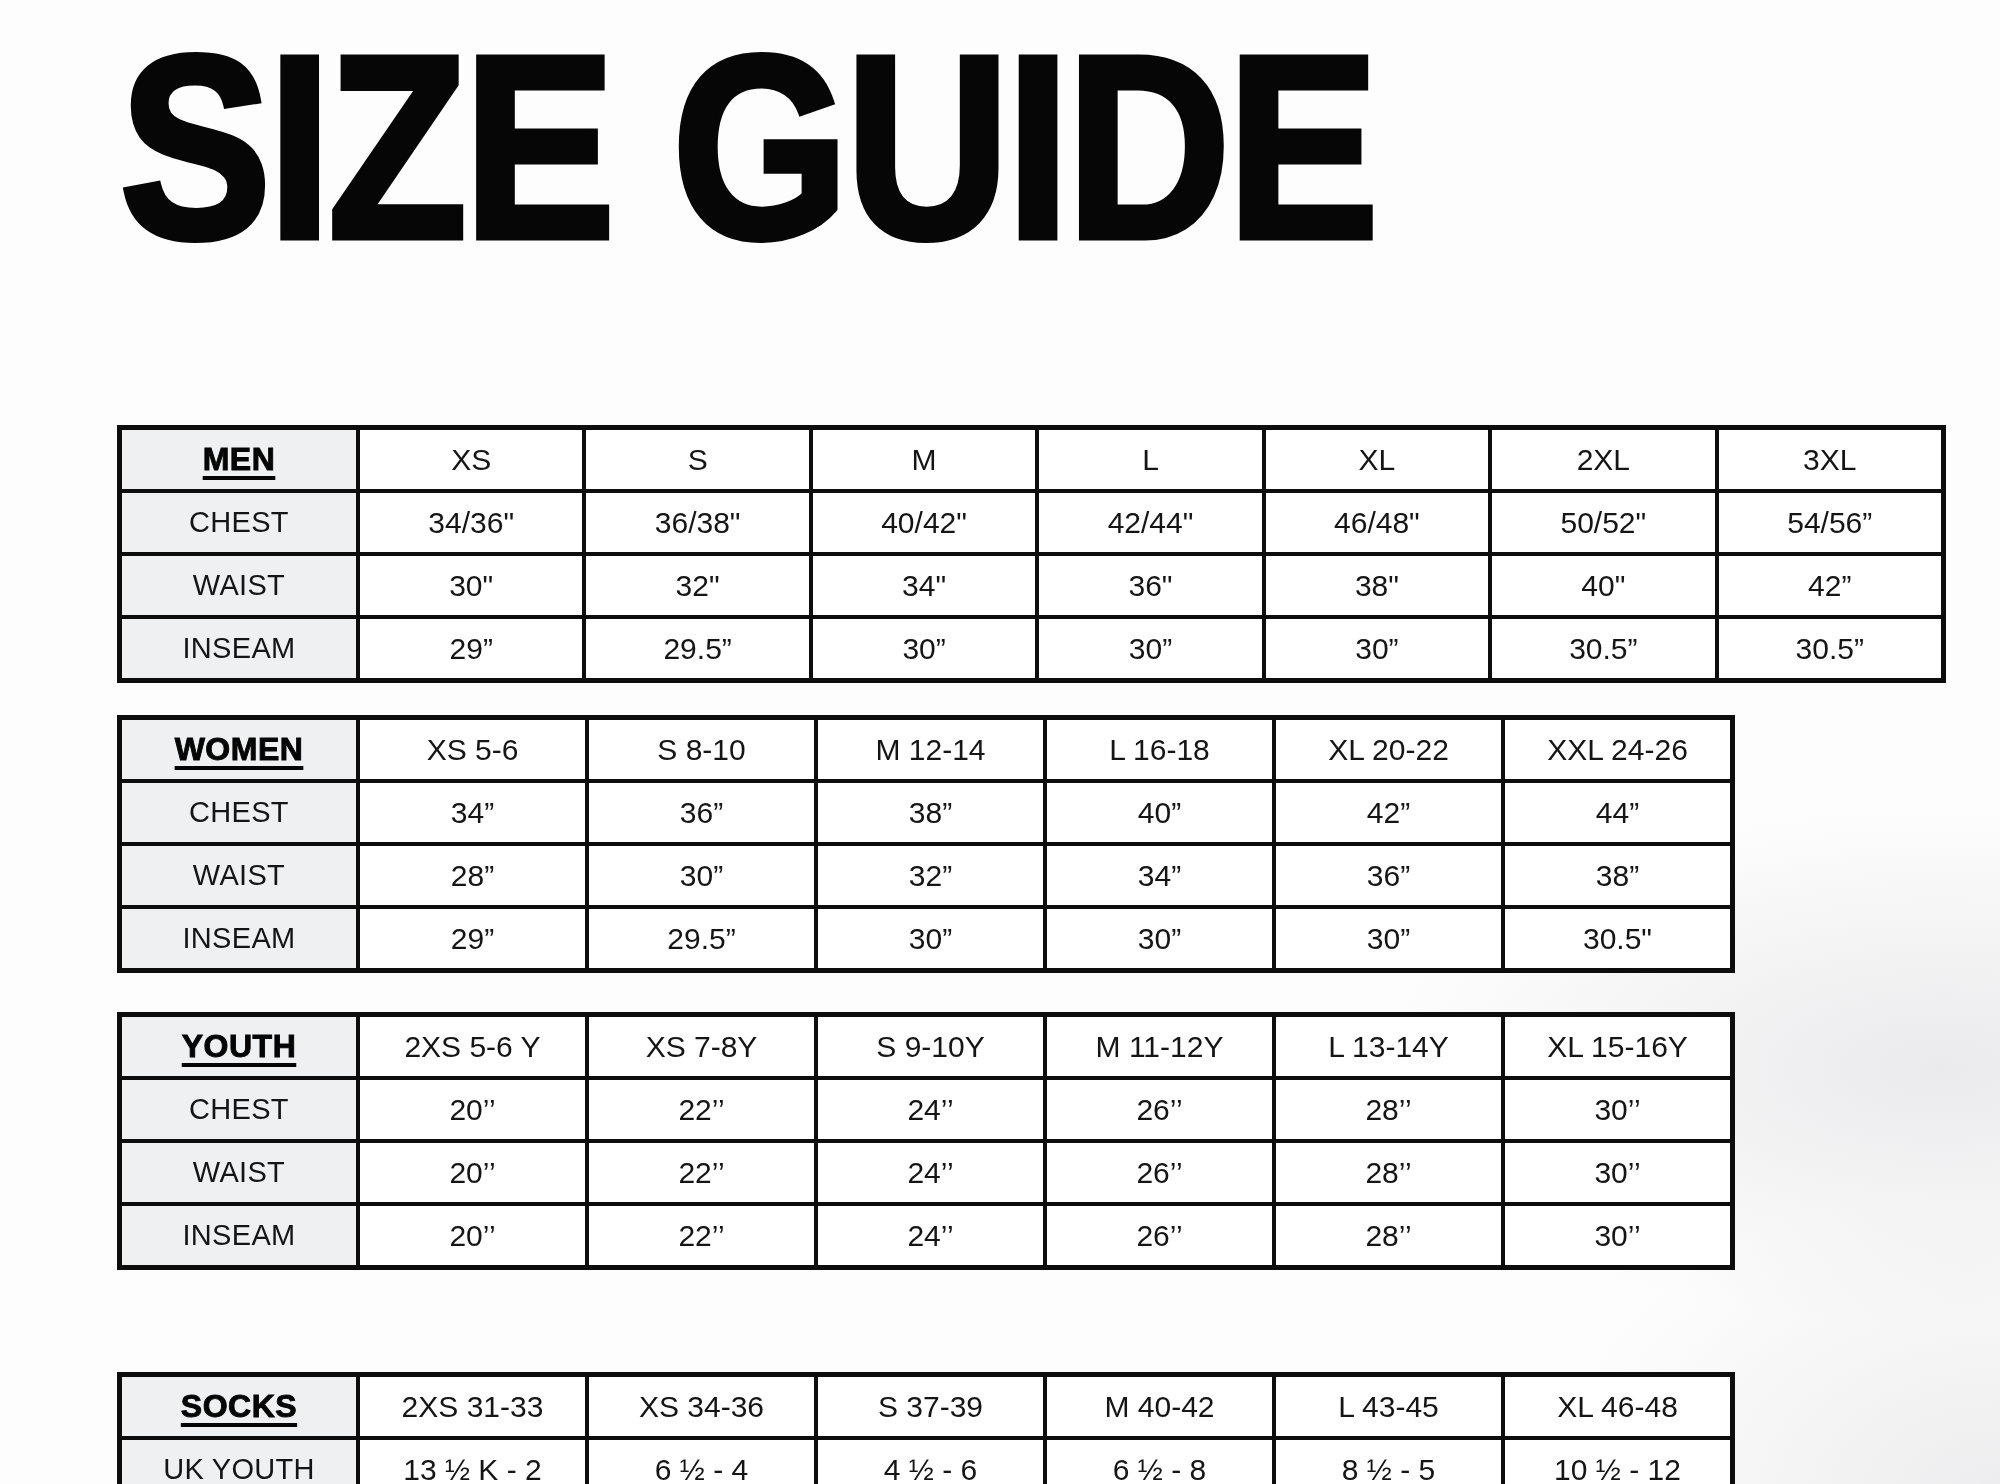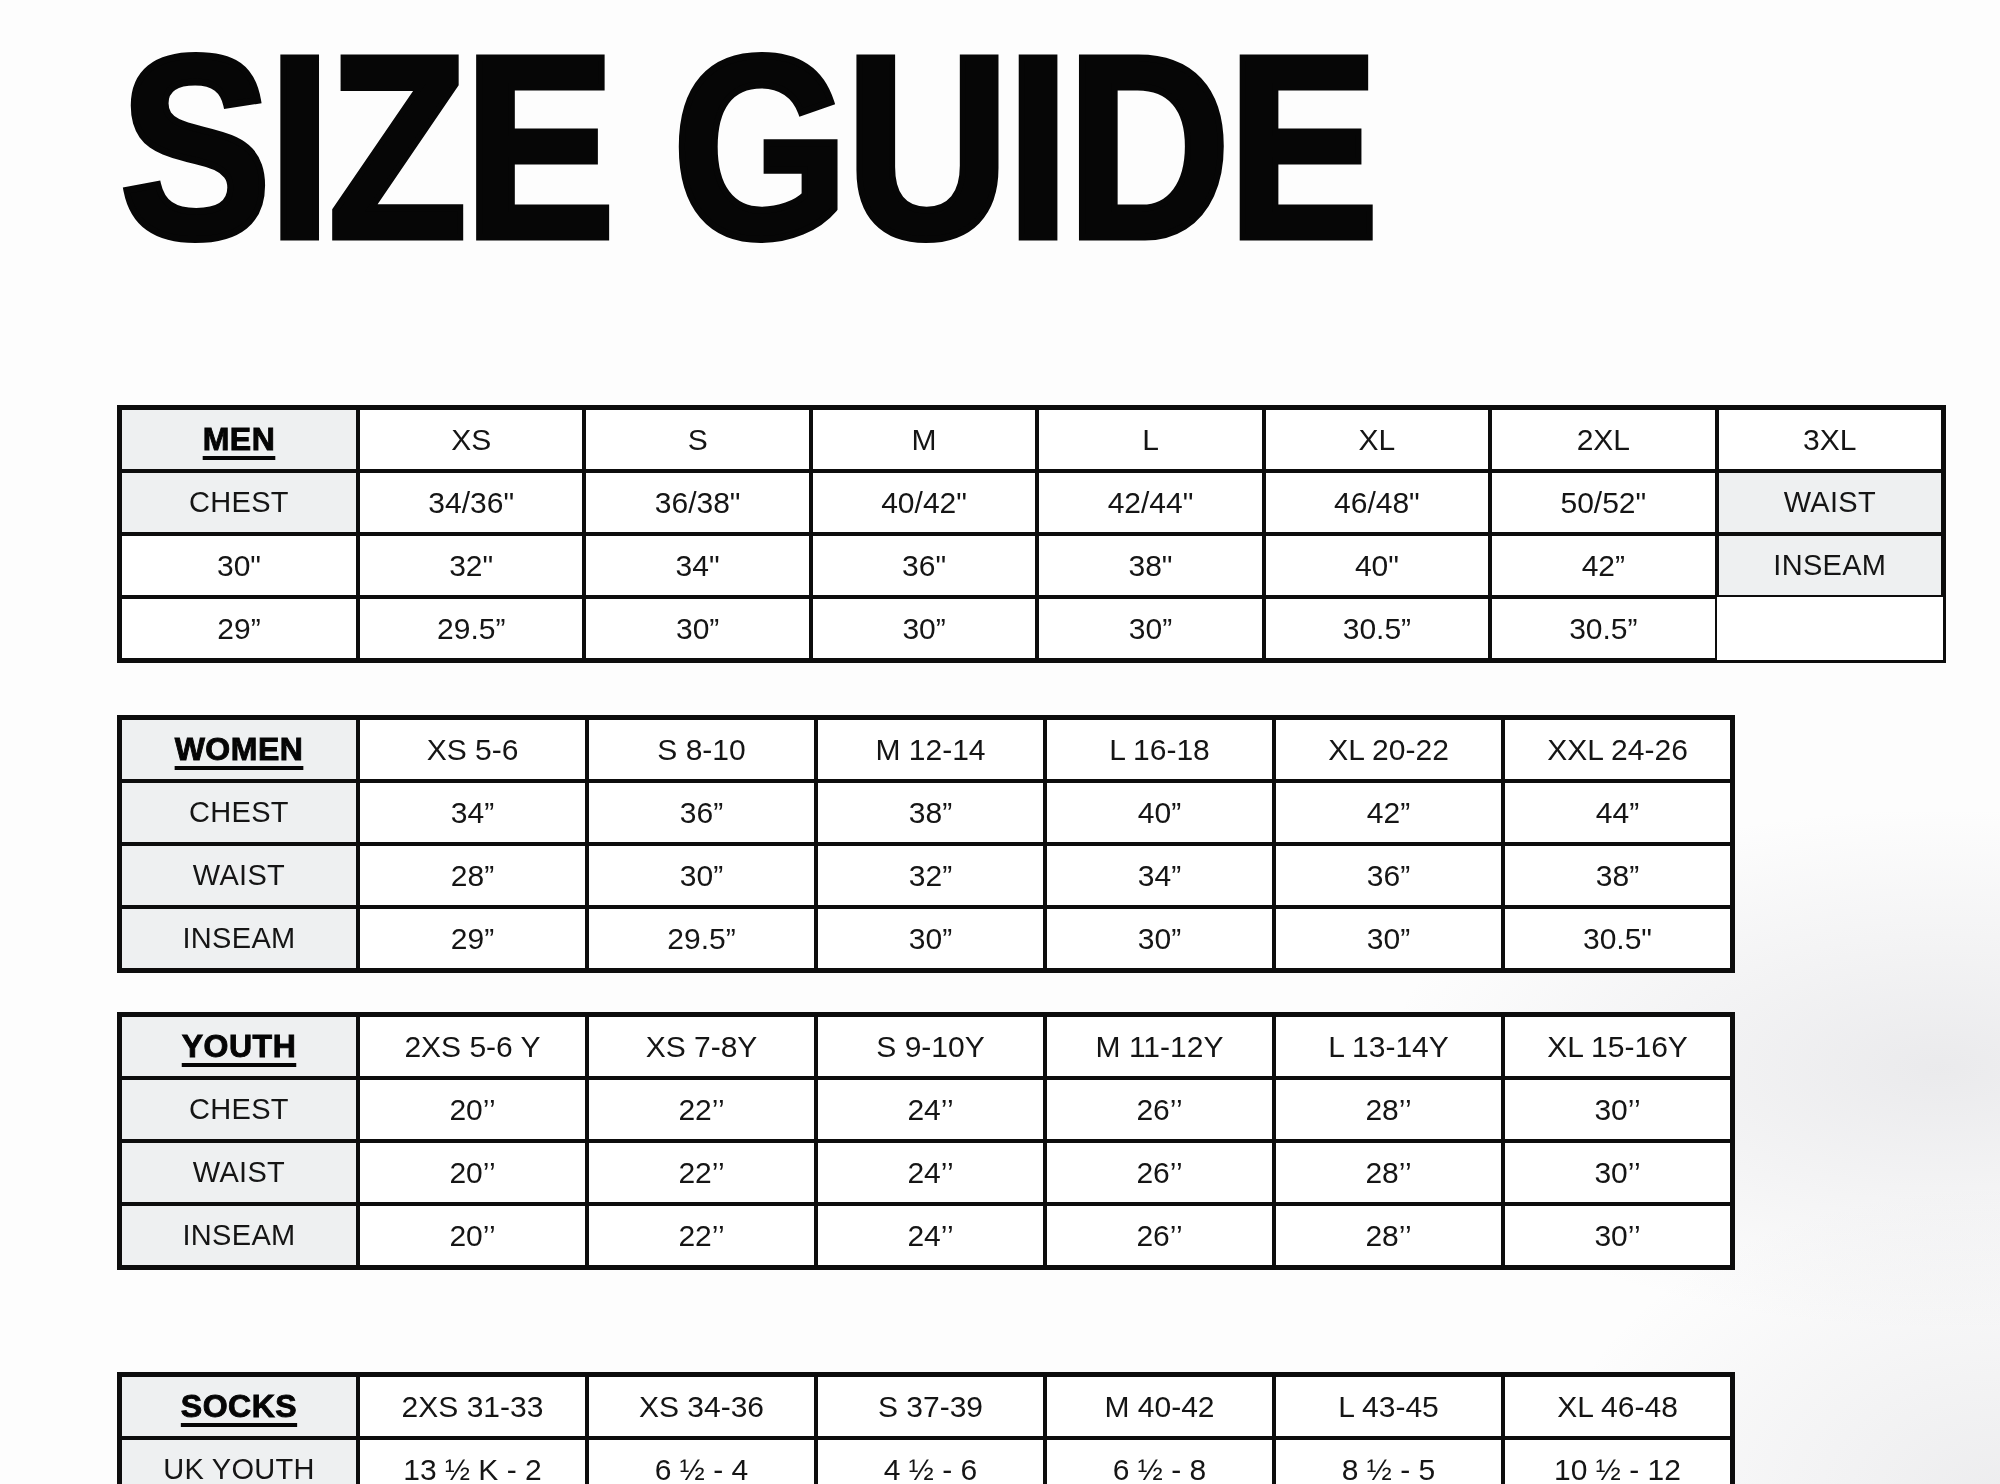--- a/index.html
+++ b/index.html
@@ -35,36 +35,37 @@
     font-weight:bold;font-size:32px;color:#050505;letter-spacing:0.5px;
     text-decoration:underline;text-decoration-thickness:3.5px;text-underline-offset:6px;
     -webkit-text-stroke:0.9px #050505;
   }
 </style>
 </head>
 <body>
 
 <div class="page">
   <h1 class="title">SIZE GUIDE</h1>
-  <section class="size-table table-7" style="top:405px">
+  <section class="size-table table-7" style="top:425px">
       <div class="cell label-col group-label">MEN</div>
       <div class="cell">XS</div>
       <div class="cell">S</div>
       <div class="cell">M</div>
       <div class="cell">L</div>
       <div class="cell">XL</div>
       <div class="cell">2XL</div>
       <div class="cell">3XL</div>
       <div class="cell label-col">CHEST</div>
       <div class="cell">34/36"</div>
       <div class="cell">36/38"</div>
       <div class="cell">40/42"</div>
       <div class="cell">42/44"</div>
       <div class="cell">46/48"</div>
       <div class="cell">50/52"</div>
+      <div class="cell">54/56”</div>
       <div class="cell label-col">WAIST</div>
       <div class="cell">30"</div>
       <div class="cell">32"</div>
       <div class="cell">34"</div>
       <div class="cell">36"</div>
       <div class="cell">38"</div>
       <div class="cell">40"</div>
       <div class="cell">42”</div>
       <div class="cell label-col">INSEAM</div>
       <div class="cell">29”</div>

